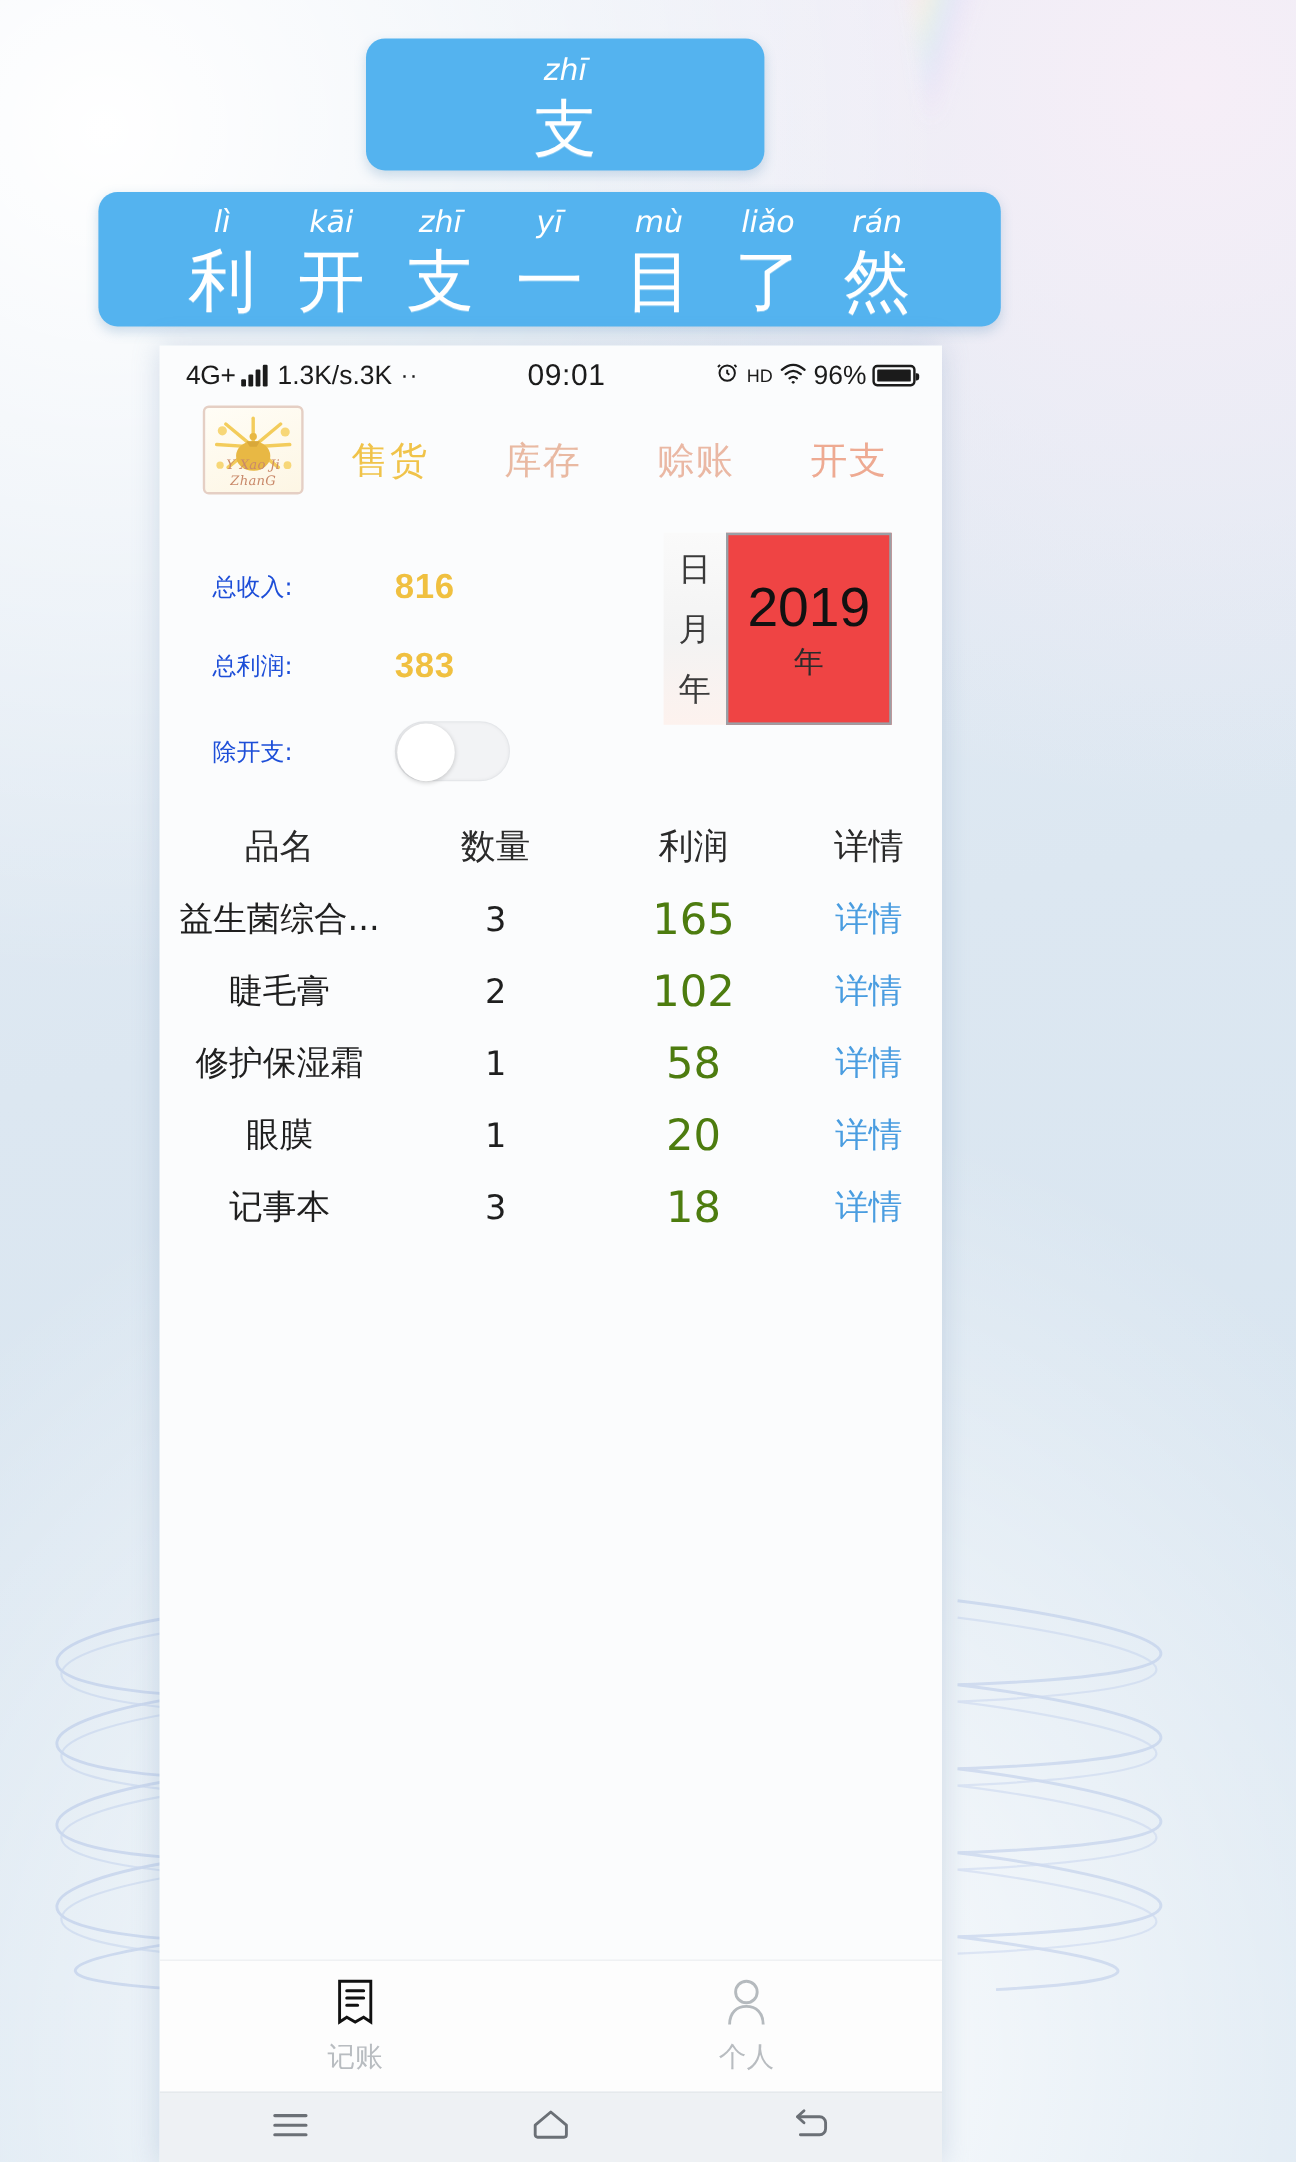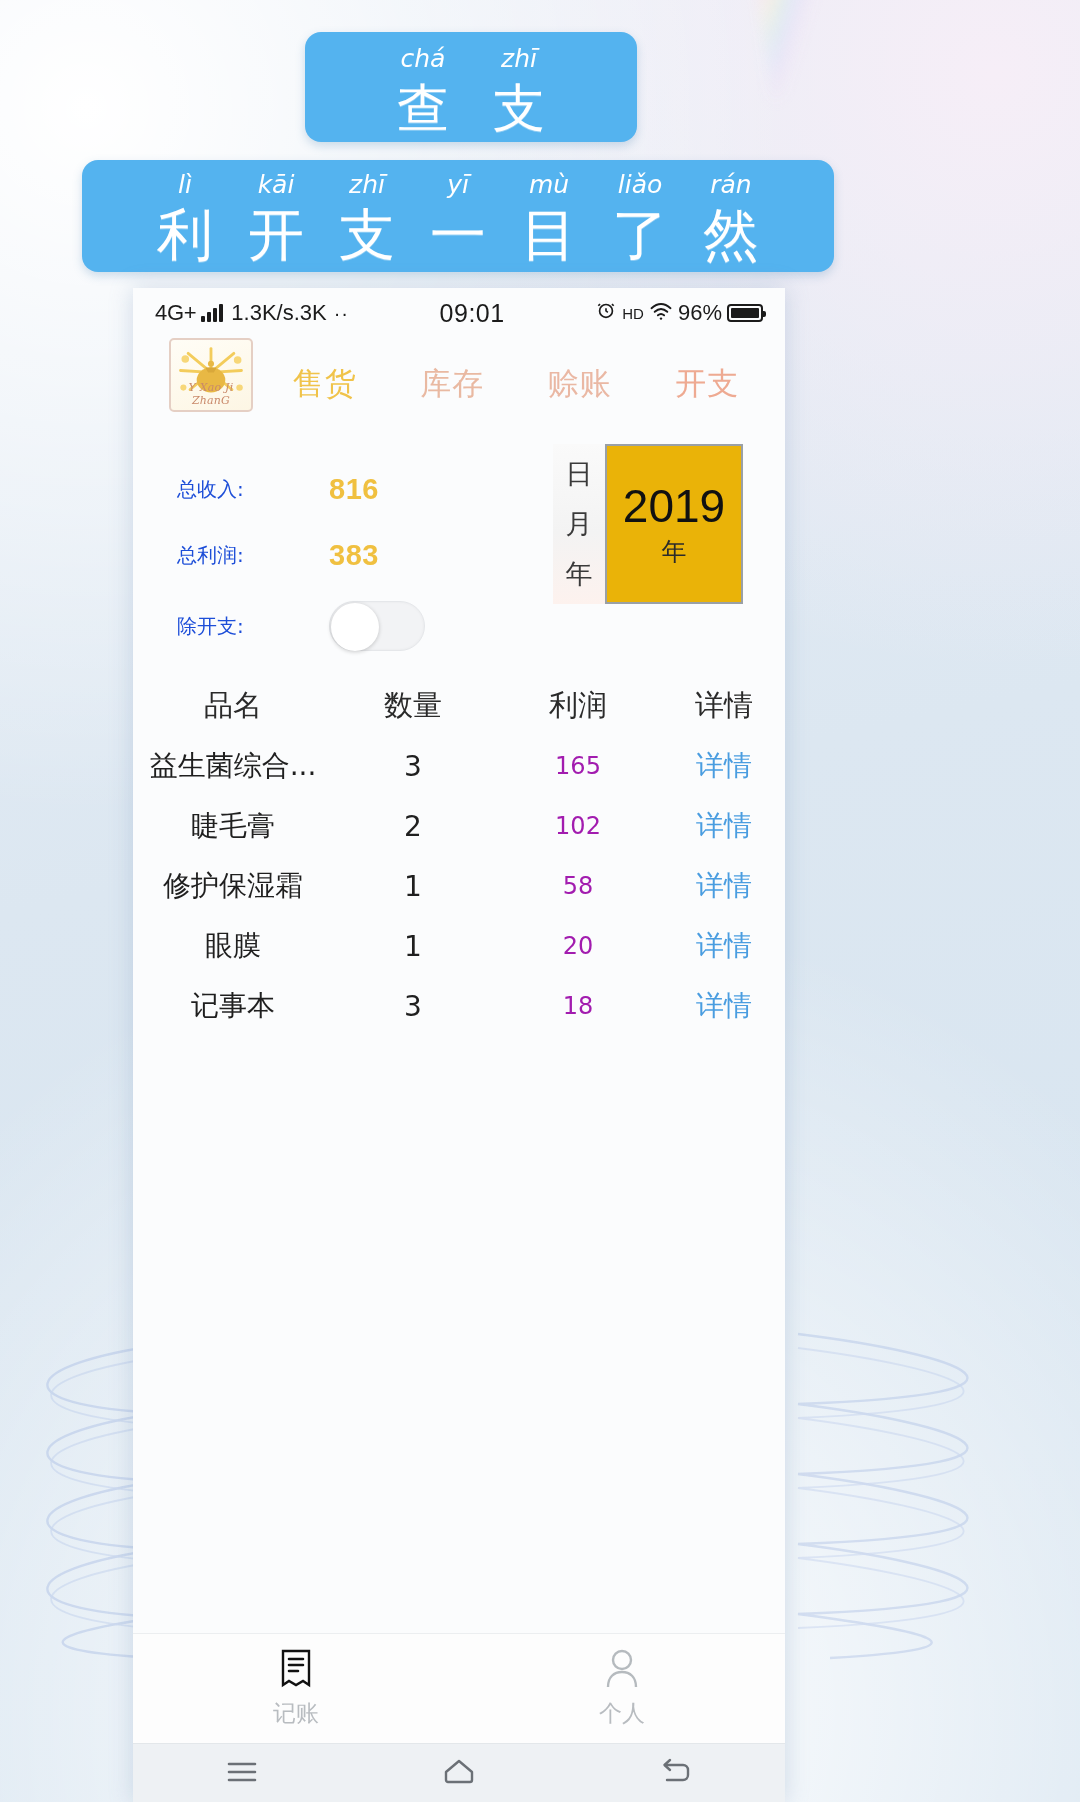--- a/index.html
+++ b/index.html
@@ -155,35 +155,35 @@
     display:flex; align-items:stretch;
   }
   .dp-scroll {
     width:52px; display:flex; flex-direction:column; justify-content:center;
     align-items:center; gap:14px;
     background:linear-gradient(180deg,#fafafa 0%, #f3f3f3 55%, #fdf2ee 100%);
     padding:12px 0;
   }
   .dp-opt { font-size:27px; color:#3a3a3a; font-family:"DejaVu Sans",sans-serif; }
   .dp-box {
-    width:138px; border:2px solid #9aa0a6; background:#eab308;
+    width:138px; border:2px solid #9aa0a6; background:#ef4444;
     display:flex; flex-direction:column; align-items:center; justify-content:center;
     padding:12px 0 10px;
   }
   .dp-year { font-size:46px; color:#111; letter-spacing:0px; line-height:1; }
   .dp-unit { font-size:25px; color:#2b2b2b; margin-top:6px; font-family:"DejaVu Sans",sans-serif; }
 
   
   .table { flex:1 1 auto; background:#fbfcfd; padding-top:6px; }
   .trow { display:flex; align-items:center; height:60px; }
   .thead .tcell { font-size:29px; color:#2a2a2a; }
   .tcell { text-align:center; font-family:"DejaVu Sans","Liberation Sans",sans-serif; }
   .c-name { flex:0 0 200px; font-size:28px; color:#1f1f1f; }
   .c-qty  { flex:0 0 160px; font-size:28px; color:#1f1f1f; }
-  .c-prof { flex:0 0 170px; font-size:24px; color:#a21caf; }
+  .c-prof { flex:0 0 170px; font-size:36px; color:#4d7c0f; }
   .c-det  { flex:1 1 auto;  font-size:28px; color:#4a9de0; }
   .thead .c-det { color:#2a2a2a; }
 
   
   .botnav {
     flex:0 0 110px; display:flex; align-items:center;
     border-top:1px solid #eceef0; background:#fdfdfd;
   }
   .bn-item {
     flex:1; display:flex; flex-direction:column; align-items:center; justify-content:center; gap:6px;
@@ -222,24 +222,20 @@
                C 170 174, 290 214, 8 224 C 170 244, 290 284, 8 294
                C 130 310, 220 328, 40 338" fill="none" stroke="#9fb4e0" stroke-width="2.4" opacity="0.8"></path>
       <path d="M8 28 C 166 48, 284 86, 8 98 C 166 118, 284 156, 8 168
                C 166 188, 284 226, 8 238 C 166 258, 284 296, 8 308" fill="none" stroke="#aabde6" stroke-width="1.8" opacity="0.65"></path>
     </svg>
   </div>
 </div>
 
 <div class="banner" id="banner-one">
   <div class="ch-group">
-    <div class="ch-cell">
-      <span class="ch-py">chá</span>
-      <span class="ch-hz">查</span>
-    </div>
     <div class="ch-cell">
       <span class="ch-py">zhī</span>
       <span class="ch-hz">支</span>
     </div>
   </div>
 </div>
 
 <div class="banner" id="banner-two">
   <div class="ch-group">
     <div class="ch-cell">

